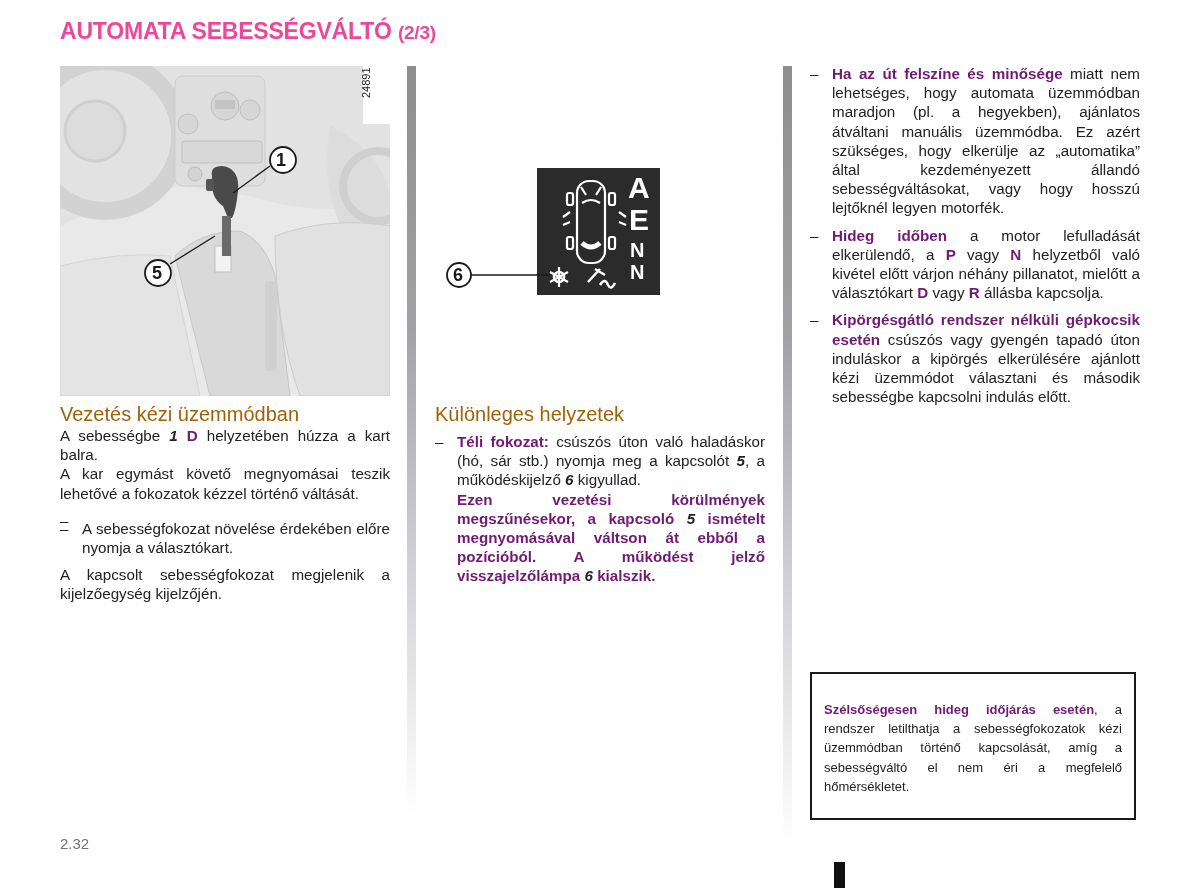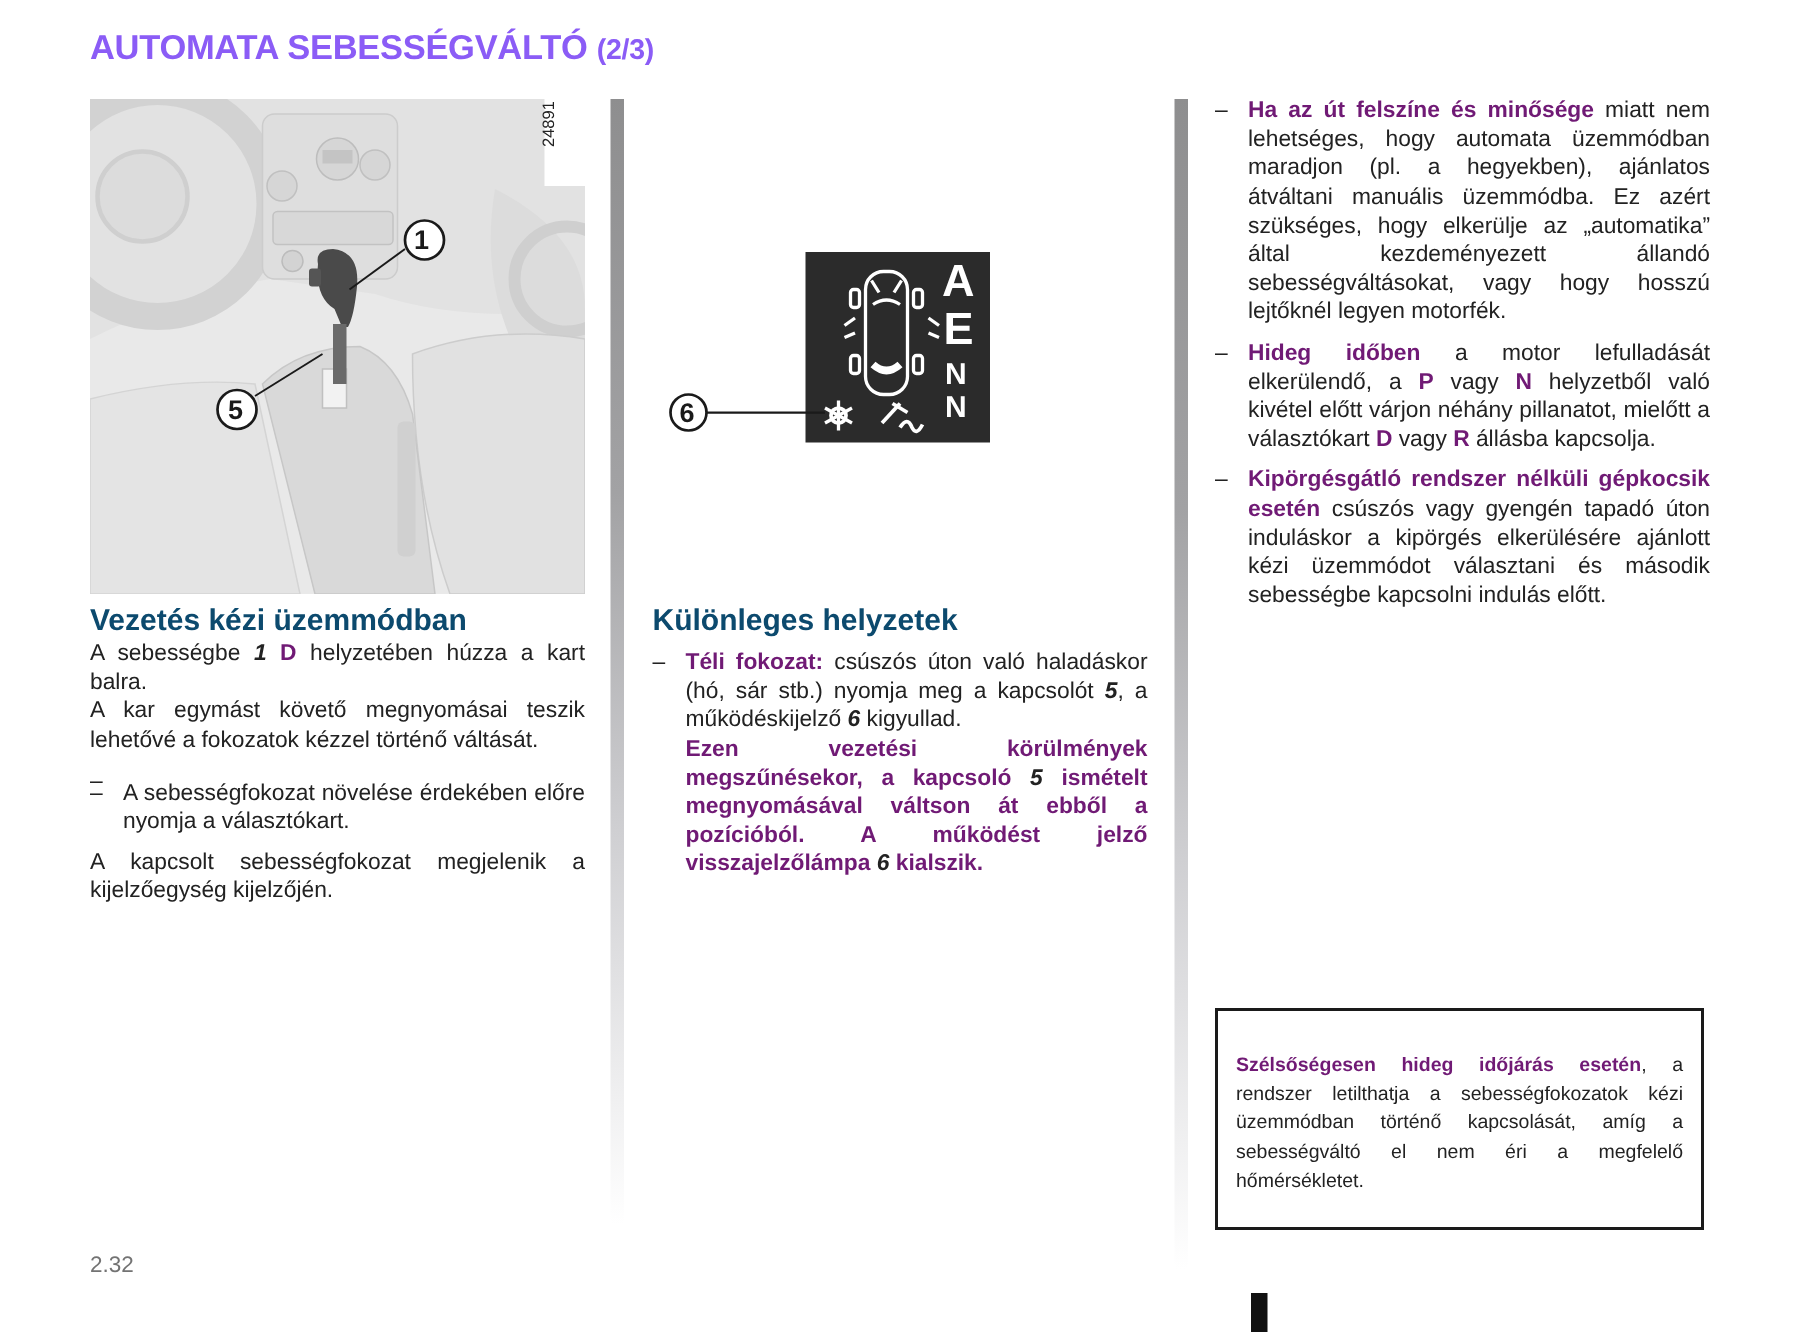--- a/index.html
+++ b/index.html
@@ -1,26 +1,26 @@
 <!DOCTYPE html>
 <html><head>
 <meta charset="utf-8">
 <style>
   html, body { margin: 0; padding: 0; background: #ffffff; }
   body { width: 1200px; height: 888px; position: relative; overflow: hidden;
          font-family: "Liberation Sans", sans-serif; color: #1a1a1a; }
   .page-title { position: absolute; left: 60px; top: 18px; font-size: 23px; font-weight: bold;
-                letter-spacing: -0.2px; color: #8b5cf6; }
+                letter-spacing: -0.2px; color: #ec4899; }
   .page-title .part { font-size: 19px; }
   .divider { position: absolute; width: 9px; background: linear-gradient(to bottom, #8e8e8f 0%, #a2a2a4 35%, #cfcfd2 65%, #ffffff 100%); }
   .figure1 { position: absolute; left: 60px; top: 66px; width: 330px; height: 330px; background: #e8e8e8; overflow: hidden; }
   .figure2 { position: absolute; left: 440px; top: 165px; width: 220px; height: 135px; }
   .col { position: absolute; font-size: 15.2px; line-height: 19.2px; color: #222; }
   .col p { margin: 0; }
-  .h2 { font-size: 20px; font-weight: bold; line-height: 24px; color: #0c4a6e; }
+  .h2 { font-size: 20px; font-weight: normal; line-height: 24px; color: #a16207; }
   .bullet { position: relative; padding-left: 22px; text-align: justify; }
   .bullet .dash { position: absolute; left: 0; top: 0; }
   .justify { text-align: justify; }
   .gap { height: 8px; }
   .notebox { position: absolute; left: 810px; top: 672px; width: 326px; height: 148px; border: 2px solid #1a1a1a; box-sizing: border-box; padding: 26px 12px 0 12px; font-size: 13px; line-height: 19.2px; color: #222; text-align: justify; }
   .page-num { position: absolute; left: 60px; top: 835px; font-size: 15px; color: #737373; }
   .edge-mark { position: absolute; left: 834px; top: 862px; width: 11px; height: 26px; background: #111; }
   b, strong { font-weight: bold; color: #701a75; }
   i.num { font-style: italic; font-weight: bold; }
 </style>

